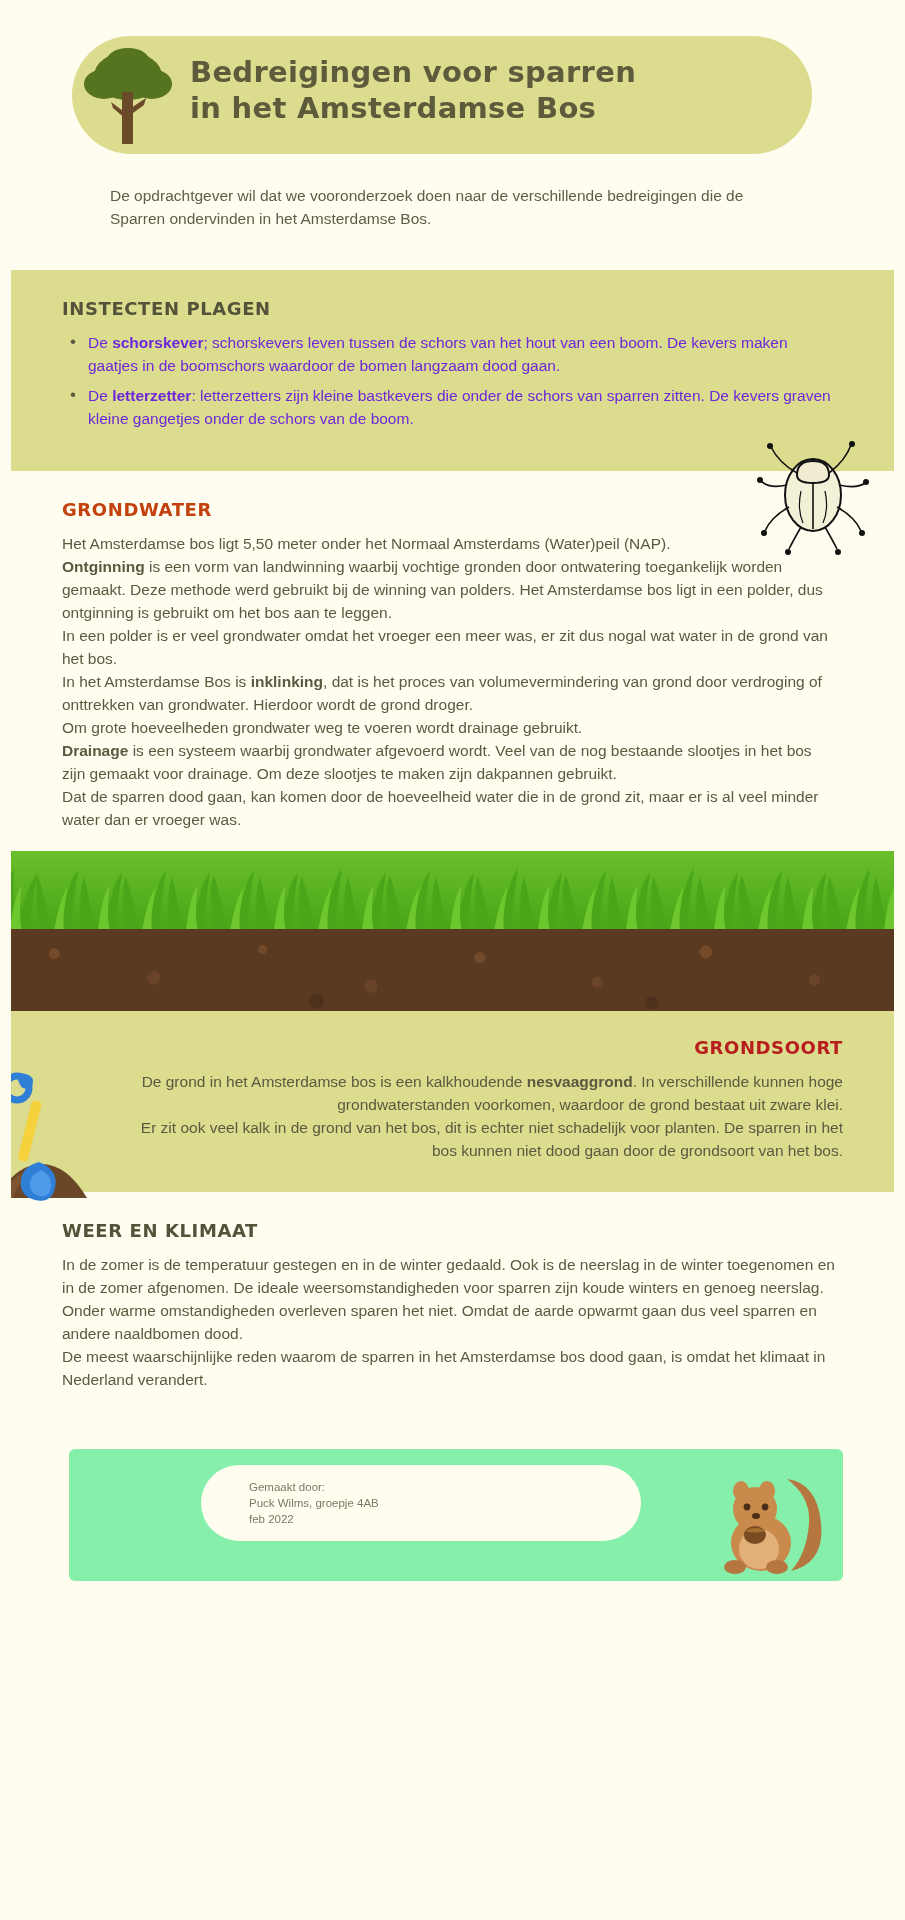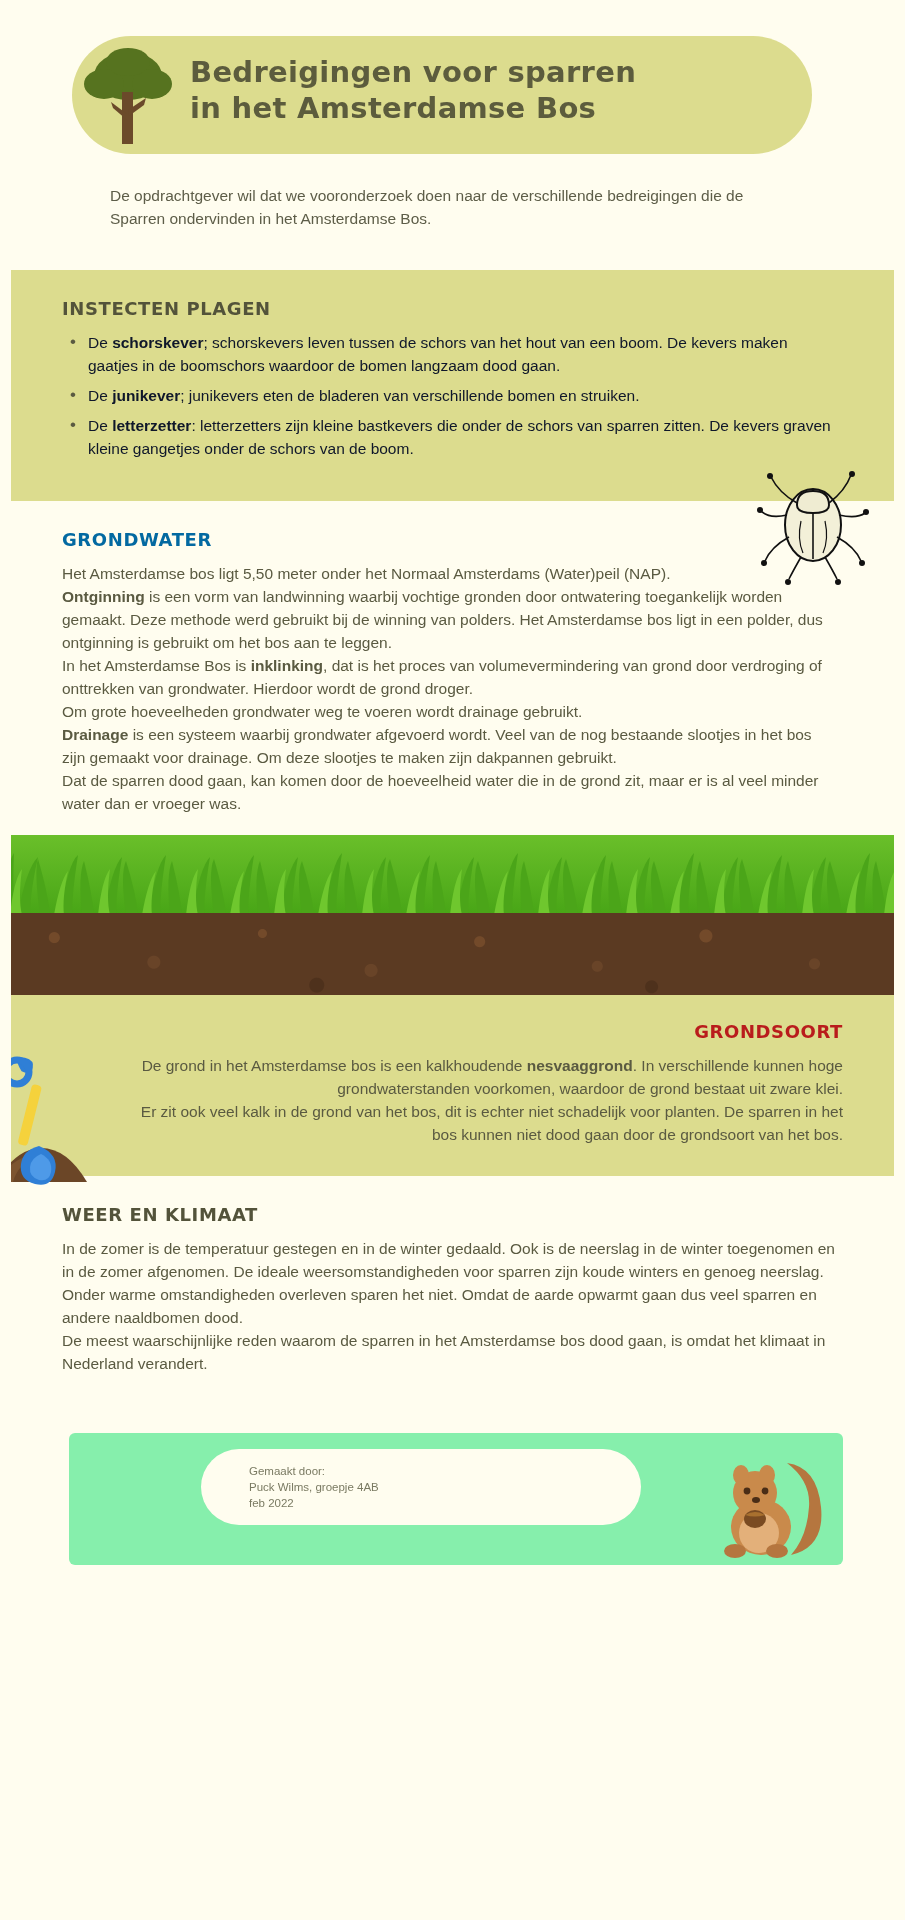--- a/index.html
+++ b/index.html
@@ -85,21 +85,21 @@
     font-weight: bold;
     letter-spacing: 0.6px;
     margin-bottom: 12px;
     font-family: "DejaVu Sans", sans-serif;
   }
   .bullets { list-style: none; }
   .bullets li {
     position: relative;
     padding-left: 26px;
     margin-bottom: 7px;
-    color: #0f172a;
+    color: #6d28d9;
     font-size: 15.5px;
     line-height: 23px;
   }
   .bullets li:before {
     content: "•";
     position: absolute;
     left: 8px;
     top: -1px;
     color: #5a5a41;
     font-size: 17px;
@@ -114,21 +114,21 @@
     width: 130px;
     height: 130px;
     z-index: 6;
   }
 
   
   .section-ground {
     background: #fffdef;
     padding: 28px 70px 20px 62px;
   }
-  .section-ground .sec-head { color: #0369a1; }
+  .section-ground .sec-head { color: #c2410c; }
   .para {
     color: #5a5a41;
     font-size: 15.5px;
     line-height: 23px;
   }
 
   
   .grass-soil { position: relative; height: 160px; width: 905px; }
   .grass-base {
     position: absolute; left: 0; top: 0; width: 905px; height: 78px;
@@ -235,23 +235,20 @@
     </div>
   </div>
 
   <div class="intro">De opdrachtgever wil dat we vooronderzoek doen naar de verschillende bedreigingen die de Sparren ondervinden in het Amsterdamse Bos.</div>
 
   <div class="section-insects">
     <div class="sec-head">INSTECTEN PLAGEN</div>
     <ul class="bullets">
       <li>
         <span>De </span><b>schorskever</b><span>; schorskevers leven tussen de schors van het hout van een boom. De kevers maken gaatjes in de boomschors waardoor de bomen langzaam dood gaan.</span>
-      </li>
-      <li>
-        <span>De </span><b>junikever</b><span>; junikevers eten de bladeren van verschillende bomen en struiken.</span>
       </li>
       <li>
         <span>De </span><b>letterzetter</b><span>: letterzetters zijn kleine bastkevers die onder de schors van sparren zitten. De kevers graven kleine gangetjes onder de schors van de boom.</span>
       </li>
     </ul>
     <svg class="beetle" viewBox="0 0 130 130">
       <ellipse cx="68" cy="62" rx="28" ry="36" fill="#f3f0d8" stroke="#111" stroke-width="2"></ellipse>
       <path d="M68 28 q-16 0 -16 14 q0 8 16 8 q16 0 16 -8 q0 -14 -16 -14z" fill="#efecd2" stroke="#111" stroke-width="2"></path>
       <line x1="68" y1="50" x2="68" y2="96" stroke="#111" stroke-width="1.6"></line>
       <path d="M56 58 q-4 18 2 32" stroke="#111" stroke-width="1.2" fill="none"></path>
@@ -272,20 +269,21 @@
       <circle cx="43" cy="119" r="3" fill="#111"></circle>
       <path d="M80 94 q8 14 12 22" stroke="#111" stroke-width="1.6" fill="none"></path>
       <circle cx="93" cy="119" r="3" fill="#111"></circle>
     </svg>
   </div>
 
   <div class="section-ground">
     <div class="sec-head">GRONDWATER</div>
     <p class="para">Het Amsterdamse bos ligt 5,50 meter onder het Normaal Amsterdams (Water)peil (NAP).</p>
     <p class="para"><b>Ontginning</b><span> is een vorm van landwinning waarbij vochtige gronden door ontwatering toegankelijk worden gemaakt. Deze methode werd gebruikt bij de winning van polders. Het Amsterdamse bos ligt in een polder, dus ontginning is gebruikt om het bos aan te leggen.</span></p>
+    <p class="para">In een polder is er veel grondwater omdat het vroeger een meer was, er zit dus nogal wat water in de grond van het bos.</p>
     <p class="para"><span>In het Amsterdamse Bos is </span><b>inklinking</b><span>, dat is het proces van volumevermindering van grond door verdroging of onttrekken van grondwater. Hierdoor wordt de grond droger.</span></p>
     <p class="para">Om grote hoeveelheden grondwater weg te voeren wordt drainage gebruikt.</p>
     <p class="para"><b>Drainage</b><span> is een systeem waarbij grondwater afgevoerd wordt. Veel van de nog bestaande slootjes in het bos zijn gemaakt voor drainage. Om deze slootjes te maken zijn dakpannen gebruikt.</span></p>
     <p class="para">Dat de sparren dood gaan, kan komen door de hoeveelheid water die in de grond zit, maar er is al veel minder water dan er vroeger was.</p>
   </div>
 
   <div class="grass-soil">
     <div class="grass-base"></div>
     <svg style="position:absolute;left:0;top:-10px;width:905px;height:90px;" viewBox="0 0 905 90" preserveAspectRatio="none">
       <g fill="#4ba519">

